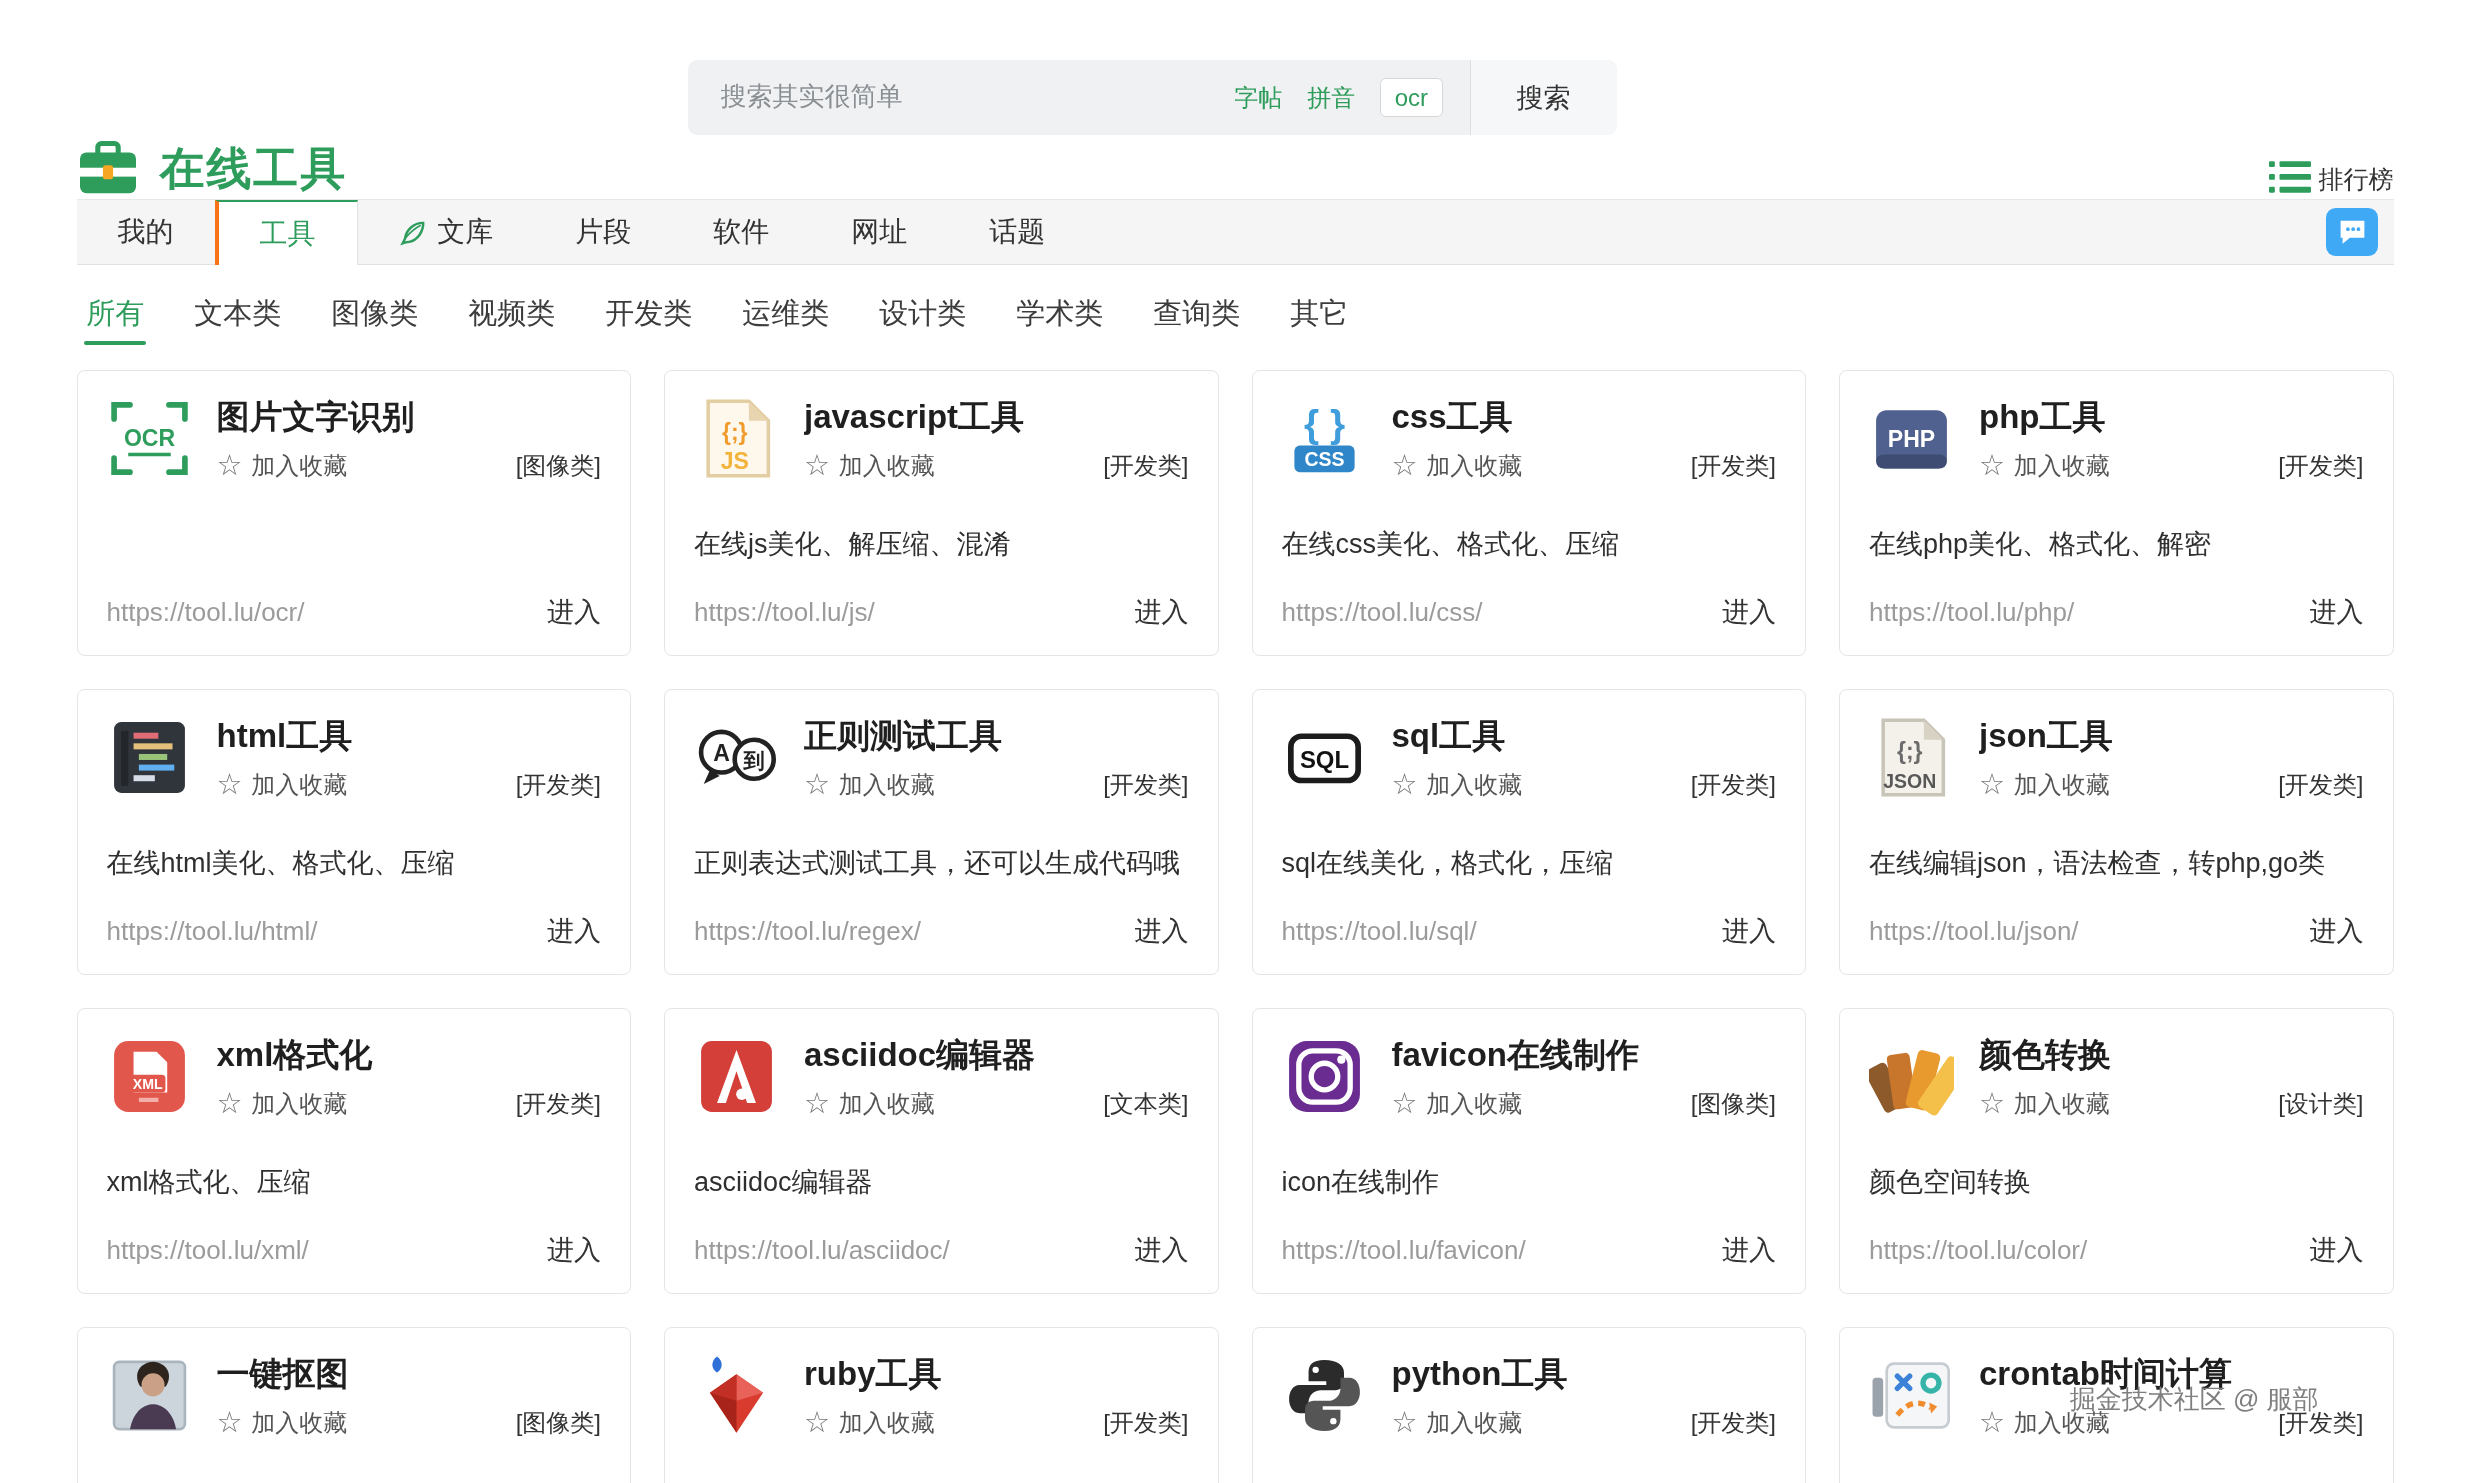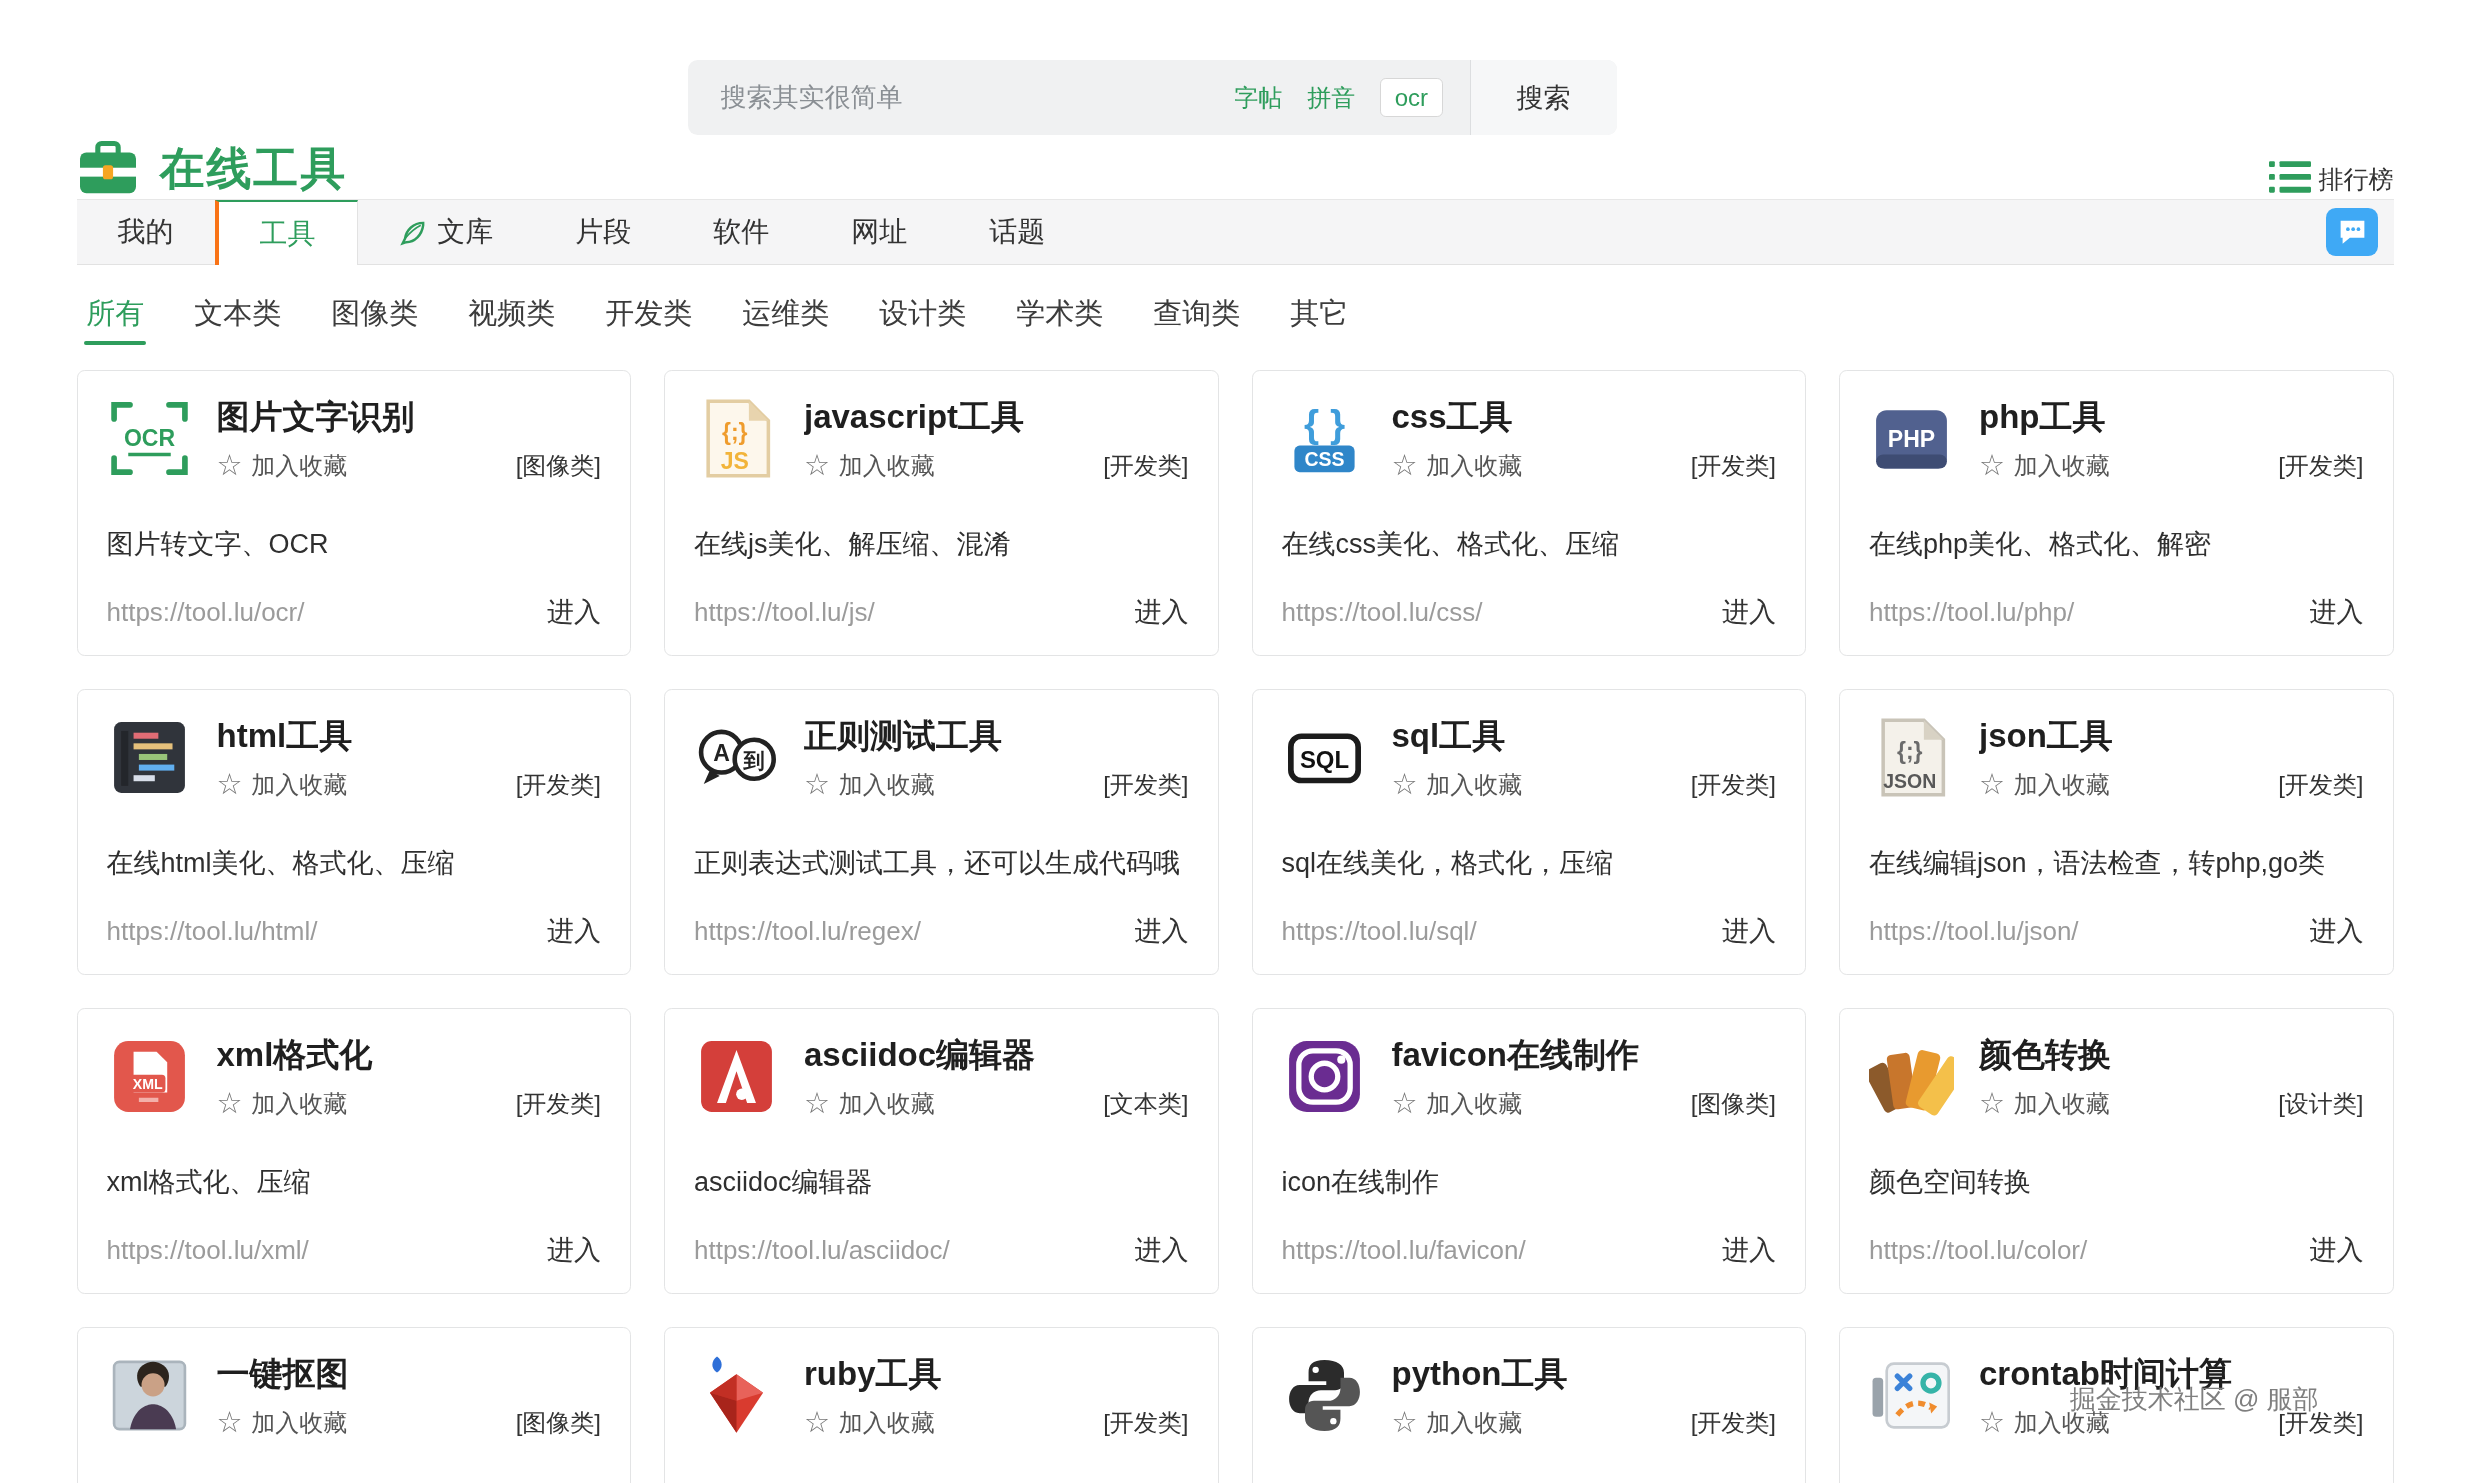--- a/index.html
+++ b/index.html
@@ -5,21 +5,21 @@
 *{box-sizing:border-box;margin:0;padding:0}
 html,body{width:2470px;height:1483px;background:#fff;font-family:"Liberation Sans","DejaVu Sans",sans-serif;color:#333;overflow:hidden}
 .container{width:2317px;margin:0 auto;position:relative}
 
 
 .site-header{height:199px;display:flex;align-items:flex-end;position:relative}
 .logo{display:flex;align-items:center;gap:21px;cursor:pointer}
 .logo-icon svg{width:62px;height:56px;display:block}
 .logo-text{font-size:45px;font-weight:bold;color:#2e9d5c;letter-spacing:1.9px}
 .search-bar{position:absolute;left:611px;top:60px;width:929px;height:75px;background:#f0f1f2;border-radius:9.7px;display:flex;align-items:center;padding-left:33px;overflow:hidden}
-.search-input{flex:1;min-width:0;border:none;background:transparent;outline:none;font-size:26px;color:#333;font-family:Liberation Serif, serif}
+.search-input{flex:1;min-width:0;border:none;background:transparent;outline:none;font-size:26px;color:#333;font-family:Liberation Mono, monospace}
 .search-input::placeholder{color:#8a8f94}
 .hot-tags{display:flex;align-items:center;gap:25px;margin-right:27px}
 .hot-tag{color:#2e9d5c;font-size:24px;cursor:pointer;white-space:nowrap}
 .hot-tag.boxed{background:#fff;border:1px solid #d7d7d7;border-radius:5.8px;padding:4.8px 13.5px}
 .search-button{height:100%;border:none;background:#f6f7f8;border-left:1px solid #dcdee0;font-size:27px;color:#333;padding:0 46px;font-family:inherit;cursor:pointer}
 .ranking{margin-left:auto;display:flex;flex-direction:row;align-items:center;gap:7.7px;cursor:pointer}
 .ranking svg{width:42px;height:35px}
 .ranking-label{font-size:25px;color:#333}
 
 
@@ -172,21 +172,20 @@
         <h3 class="card-title">图片文字识别</h3>
         <div class="card-sub">
           <span class="fav">
             <span class="star">☆</span>
             <span class="fav-label">加入收藏</span>
           </span>
           <span class="cat">[图像类]</span>
         </div>
       </div>
     </div>
-    <p class="card-desc">图片转文字、OCR</p>
     <div class="card-footer">
       <span class="card-url">https://tool.lu/ocr/</span>
       <span class="card-enter">进入</span>
     </div>
   </article>
 
   <article class="card">
     <div class="card-top">
       <div class="card-icon">
             <svg viewBox="0 0 48 48">

